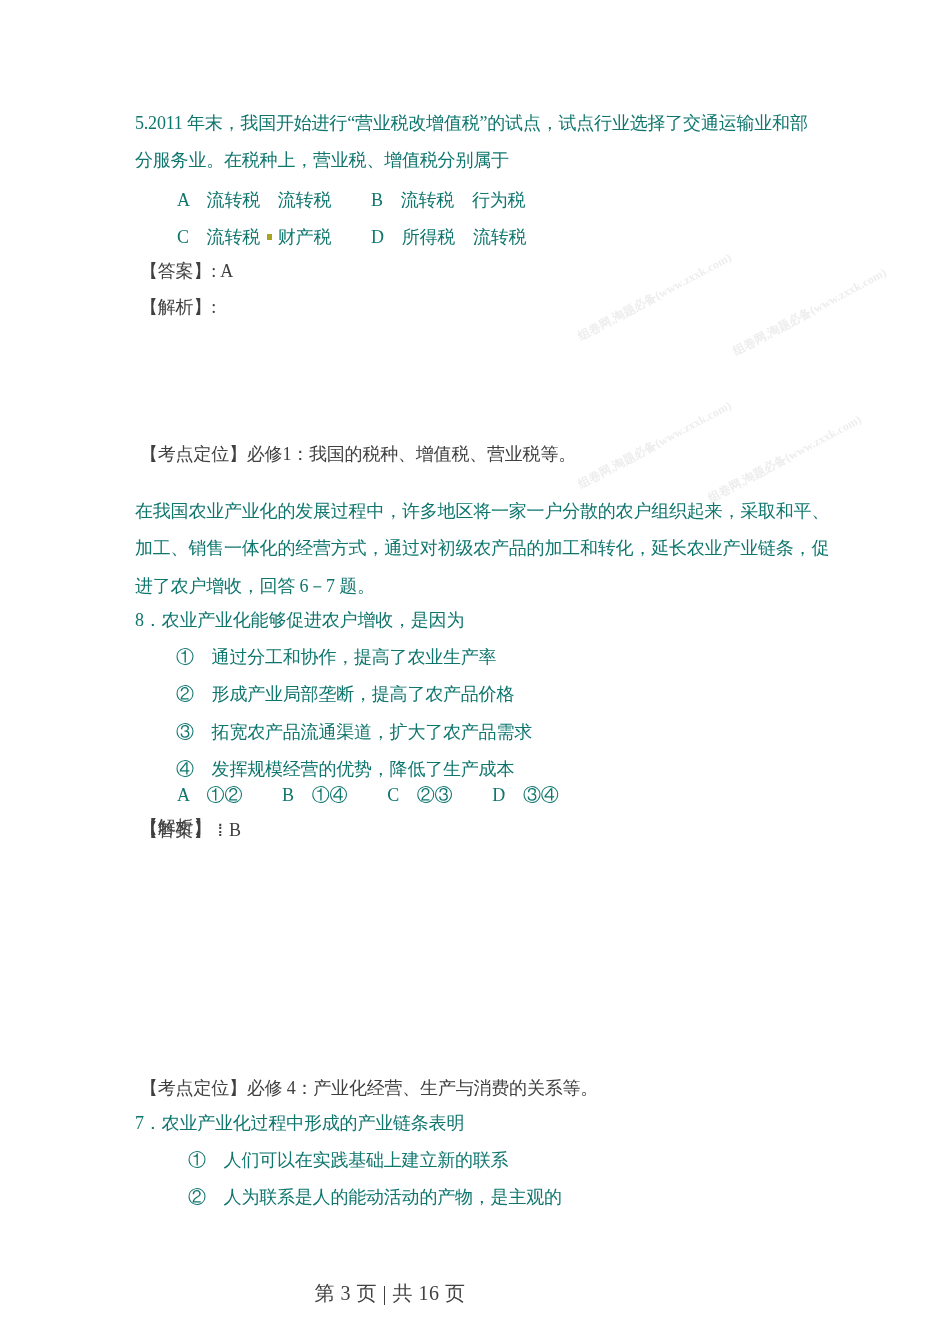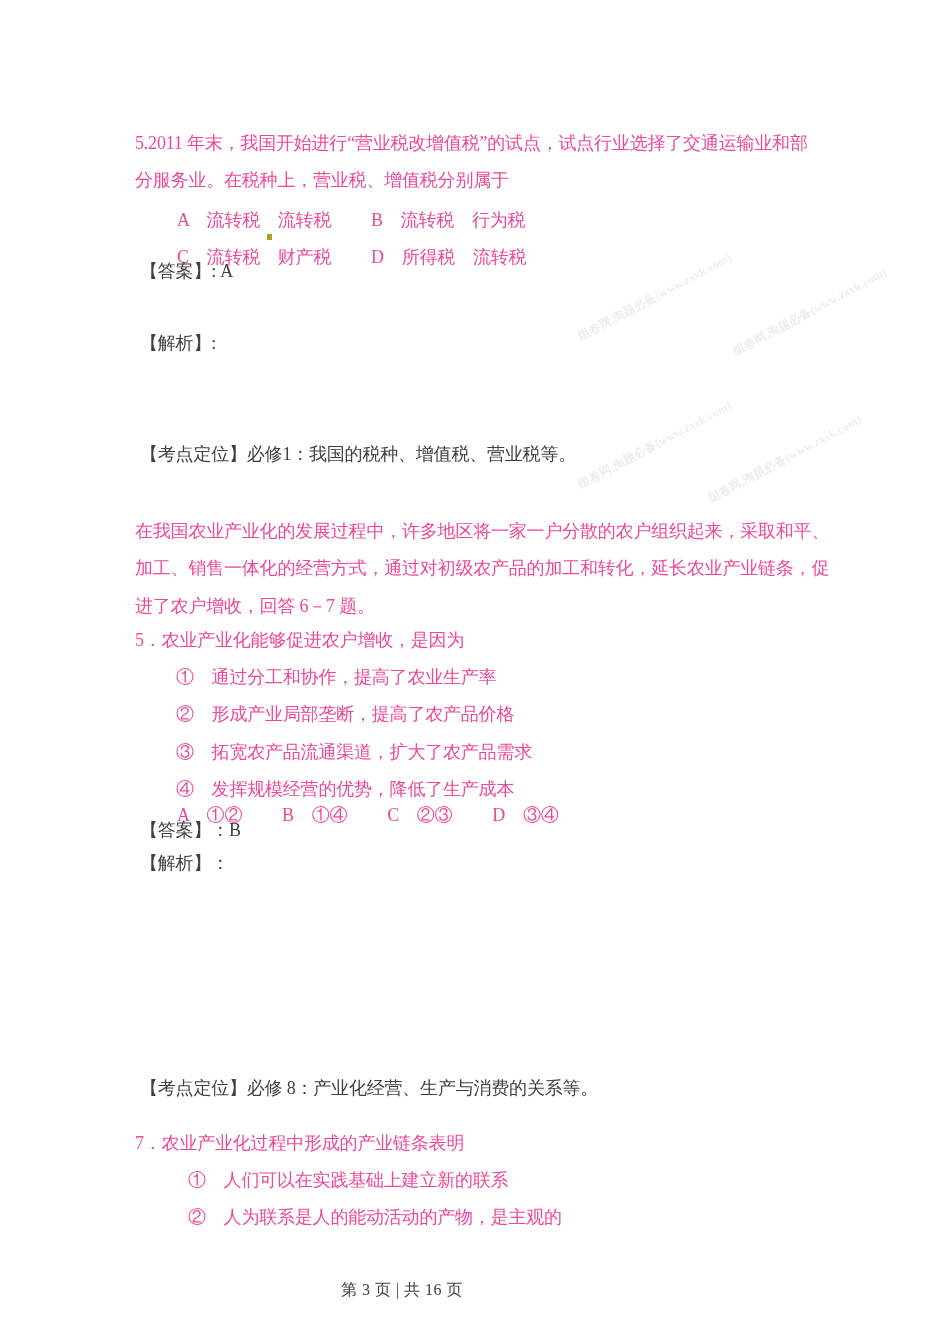--- a/index.html
+++ b/index.html
@@ -15,40 +15,39 @@
     font-family: "Liberation Serif", "DejaVu Serif", serif;
     color: #1f1f1f;
   }
   .blk {
     position: absolute;
     font-size: 18px;
     line-height: 37.4px;
     letter-spacing: -0.2px;
     white-space: pre;
   }
-  .black { color: #ec4899; margin-top: 20px; }
+  .black { color: #0f766e; }
   .red   { color: #404040; }
   .ana {
     display: flex;
     align-items: flex-start;
   }
   .ana .ana-label {
     flex: 0 0 auto;
     white-space: pre;
-    margin-top: 36px;
   }
   .ana .ana-body {
     white-space: pre;
   }
   .footer {
     position: absolute;
-    left: 12px;
+    left: 0;
     width: 780px;
     text-align: center;
-    font-size: 16px;
+    font-size: 20px;
     color: #404040;
     letter-spacing: 0.5px;
     font-family: "Liberation Serif", "DejaVu Serif", serif;
   }
   .watermark {
     position: absolute;
     font-size: 12px;
     color: rgba(60, 60, 60, 0.09);
     transform: rotate(-28deg);
     transform-origin: left top;
@@ -85,35 +84,35 @@
 <div class="blk red ana" style="left:140px; top:289px;">
   <span class="ana-label">【解析】: </span>
 </div>
 
 <div class="blk red" style="left:140px; top:436px;">【考点定位】必修1：我国的税种、增值税、营业税等。</div>
 
 <div class="blk black" style="left:135px; top:493px;">在我国农业产业化的发展过程中，许多地区将一家一户分散的农户组织起来，采取和平、
 加工、销售一体化的经营方式，通过对初级农产品的加工和转化，延长农业产业链条，促
 进了农户增收，回答 6－7 题。</div>
 
-<div class="blk black" style="left:135px; top:602px;">5．农业产业化能够促进农户增收，是因为</div>
+<div class="blk black" style="left:135px; top:602px;">8．农业产业化能够促进农户增收，是因为</div>
 
 <div class="blk black" style="left:176px; top:639px;">①　通过分工和协作，提高了农业生产率
 ②　形成产业局部垄断，提高了农产品价格
 ③　拓宽农产品流通渠道，扩大了农产品需求
 ④　发挥规模经营的优势，降低了生产成本</div>
 
 <div class="blk black" style="left:177px; top:777px;">A　①②　　 B　①④　　 C　②③　　 D　③④</div>
 
 <div class="blk red" style="left:140px; top:812px;">【答案】：B</div>
 
 <div class="blk red ana" style="left:140px; top:809px;">
   <span class="ana-label">【解析】：</span>
 </div>
 
-<div class="blk red" style="left:140px; top:1070px;">【考点定位】必修 8：产业化经营、生产与消费的关系等。</div>
+<div class="blk red" style="left:140px; top:1070px;">【考点定位】必修 4：产业化经营、生产与消费的关系等。</div>
 
 <div class="blk black" style="left:135px; top:1105px;">7．农业产业化过程中形成的产业链条表明</div>
 
 <div class="blk black" style="left:188px; top:1142px;">①　人们可以在实践基础上建立新的联系
 ②　人为联系是人的能动活动的产物，是主观的</div>
 
 <div class="footer" style="top:1280px;">第 3 页 | 共 16 页</div>
 
 </body></html>

